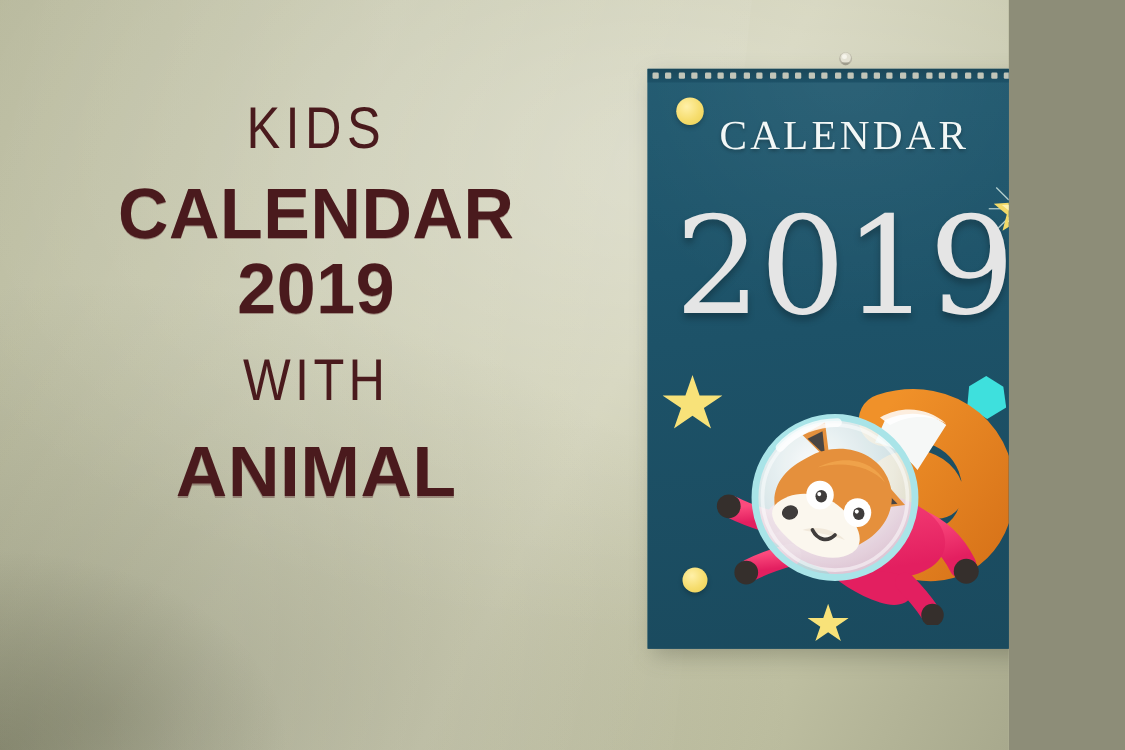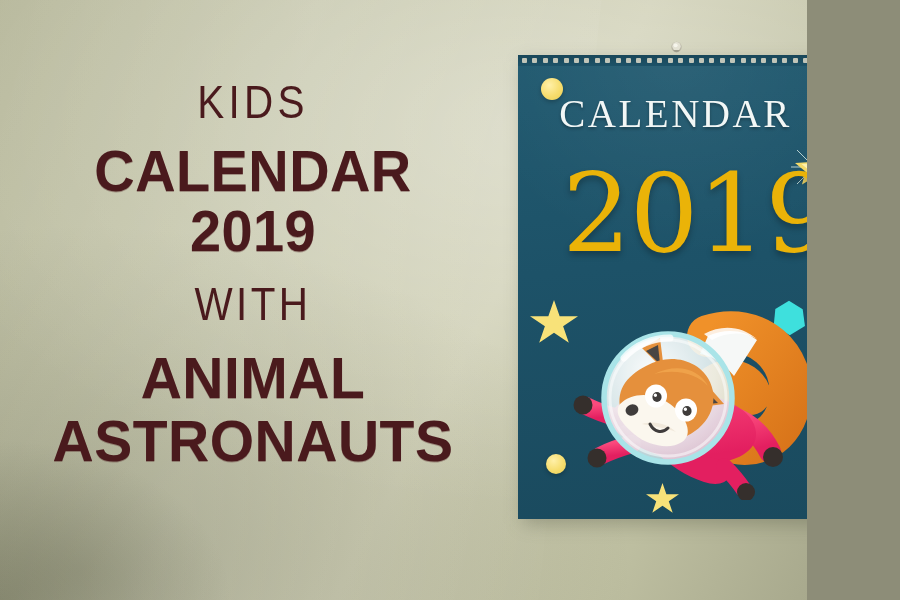--- a/index.html
+++ b/index.html
@@ -160,32 +160,32 @@
     opacity: 0.92;
   }
 
   .cal-title {
     position: absolute;
     left: 0; right: 0;
     top: 36px;
     text-align: center;
     color: #f2f7f6;
     font-family: "Liberation Serif", serif;
-    font-size: 39px;
+    font-size: 33px;
     letter-spacing: 2.5px;
     font-weight: 400;
     text-shadow: 0 2px 3px rgba(0,0,0,0.30);
     user-select: none;
   }
   .cal-year {
     position: absolute;
     left: 0; right: 0;
     top: 105px;
-    text-align: right;
-    color: #eab308;
+    text-align: center;
+    color: #e5e5e5;
     font-family: "DejaVu Serif", serif;
     font-size: 108px;
     font-weight: 400;
     letter-spacing: -1px;
     line-height: 1;
     text-shadow: 0 4px 6px rgba(0,0,0,0.28);
     user-select: none;
   }
 
   
@@ -219,21 +219,20 @@
 
   <div class="wall"></div>
   <div class="wall-sheen"></div>
   <div class="wall-corner-dark"></div>
 
   <div class="headline nodrag">
     <div class="h-kids">KIDS</div>
     <div class="h-main1">CALENDAR 2019</div>
     <div class="h-with">WITH</div>
     <div class="h-main2">ANIMAL</div>
-    <div class="h-main3">ASTRONAUTS</div>
   </div>
 
   <svg class="nail" viewBox="0 0 13 15">
     <ellipse cx="6.5" cy="6" rx="5.2" ry="5.2" fill="#b9b6a6"></ellipse>
     <ellipse cx="6.5" cy="5.2" rx="4.2" ry="4.2" fill="#e4e2d4"></ellipse>
     <ellipse cx="5.6" cy="4.3" rx="2" ry="1.9" fill="#f6f5ec"></ellipse>
     <path d="M3 9 Q6.5 13.4 10 9 Z" fill="#9e9c8c"></path>
   </svg>
 
   <div class="calendar-shadow"></div>

